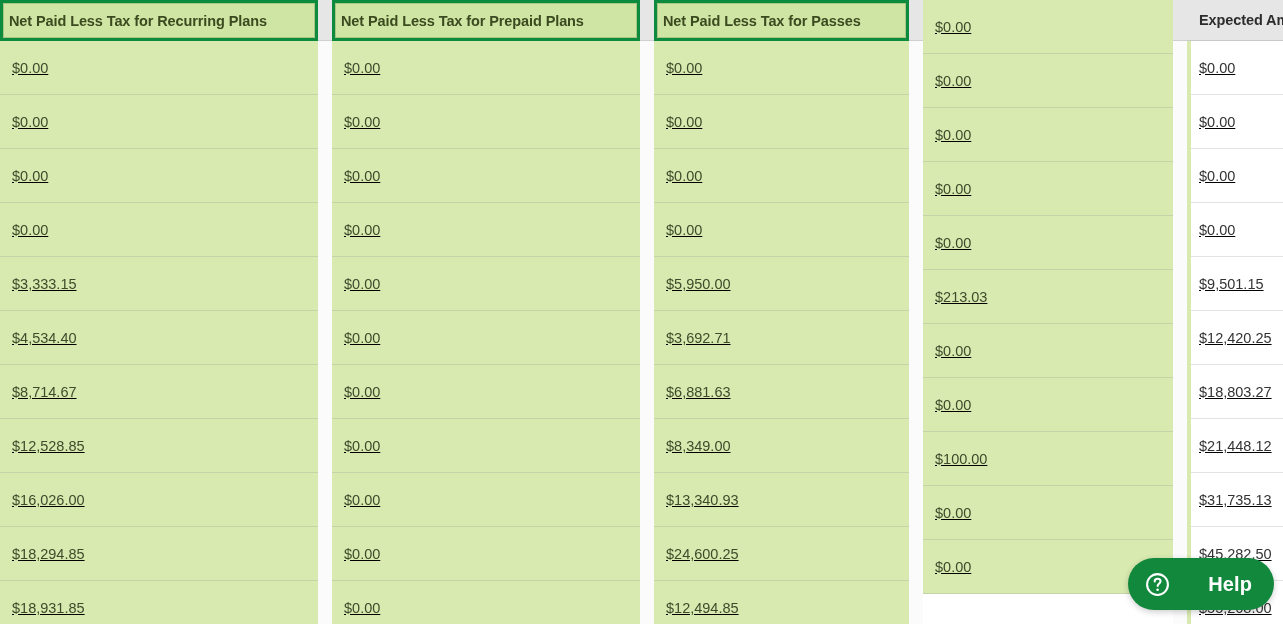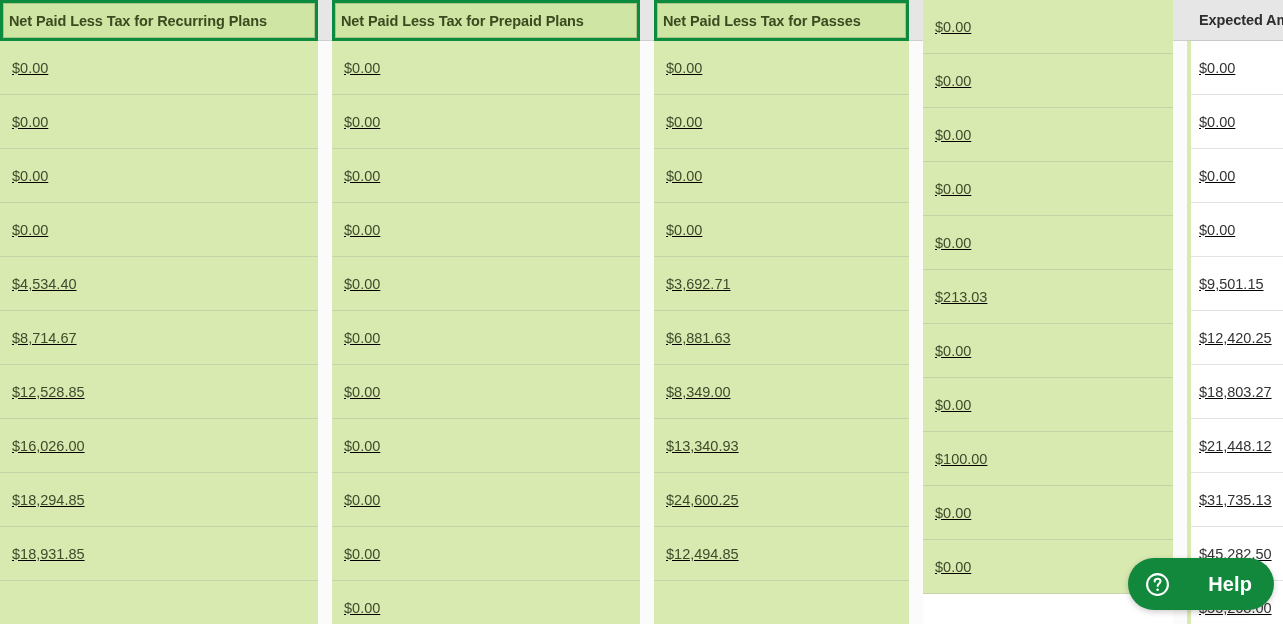--- a/index.html
+++ b/index.html
@@ -183,20 +183,21 @@
         <div class="col-head selected">
           <div class="head-inner">
             <span class="head-label">Net Paid Less Tax for Recurring Plans</span>
           </div>
         </div>
         <div class="col-body">
           <div class="cell">$0.00</div>
           <div class="cell">$0.00</div>
           <div class="cell">$0.00</div>
           <div class="cell">$0.00</div>
+          <div class="cell">$3,333.15</div>
           <div class="cell">$4,534.40</div>
           <div class="cell">$8,714.67</div>
           <div class="cell">$12,528.85</div>
           <div class="cell">$16,026.00</div>
           <div class="cell">$18,294.85</div>
           <div class="cell">$18,931.85</div>
         </div>
       </div>
       <div class="gap" style="width: 14px;">
         <div class="gap-head"></div>
@@ -230,20 +231,21 @@
         <div class="col-head selected">
           <div class="head-inner">
             <span class="head-label">Net Paid Less Tax for Passes</span>
           </div>
         </div>
         <div class="col-body">
           <div class="cell">$0.00</div>
           <div class="cell">$0.00</div>
           <div class="cell">$0.00</div>
           <div class="cell">$0.00</div>
+          <div class="cell">$5,950.00</div>
           <div class="cell">$3,692.71</div>
           <div class="cell">$6,881.63</div>
           <div class="cell">$8,349.00</div>
           <div class="cell">$13,340.93</div>
           <div class="cell">$24,600.25</div>
           <div class="cell">$12,494.85</div>
         </div>
       </div>
       <div class="gap" style="width: 14px;">
         <div class="gap-head"></div>

